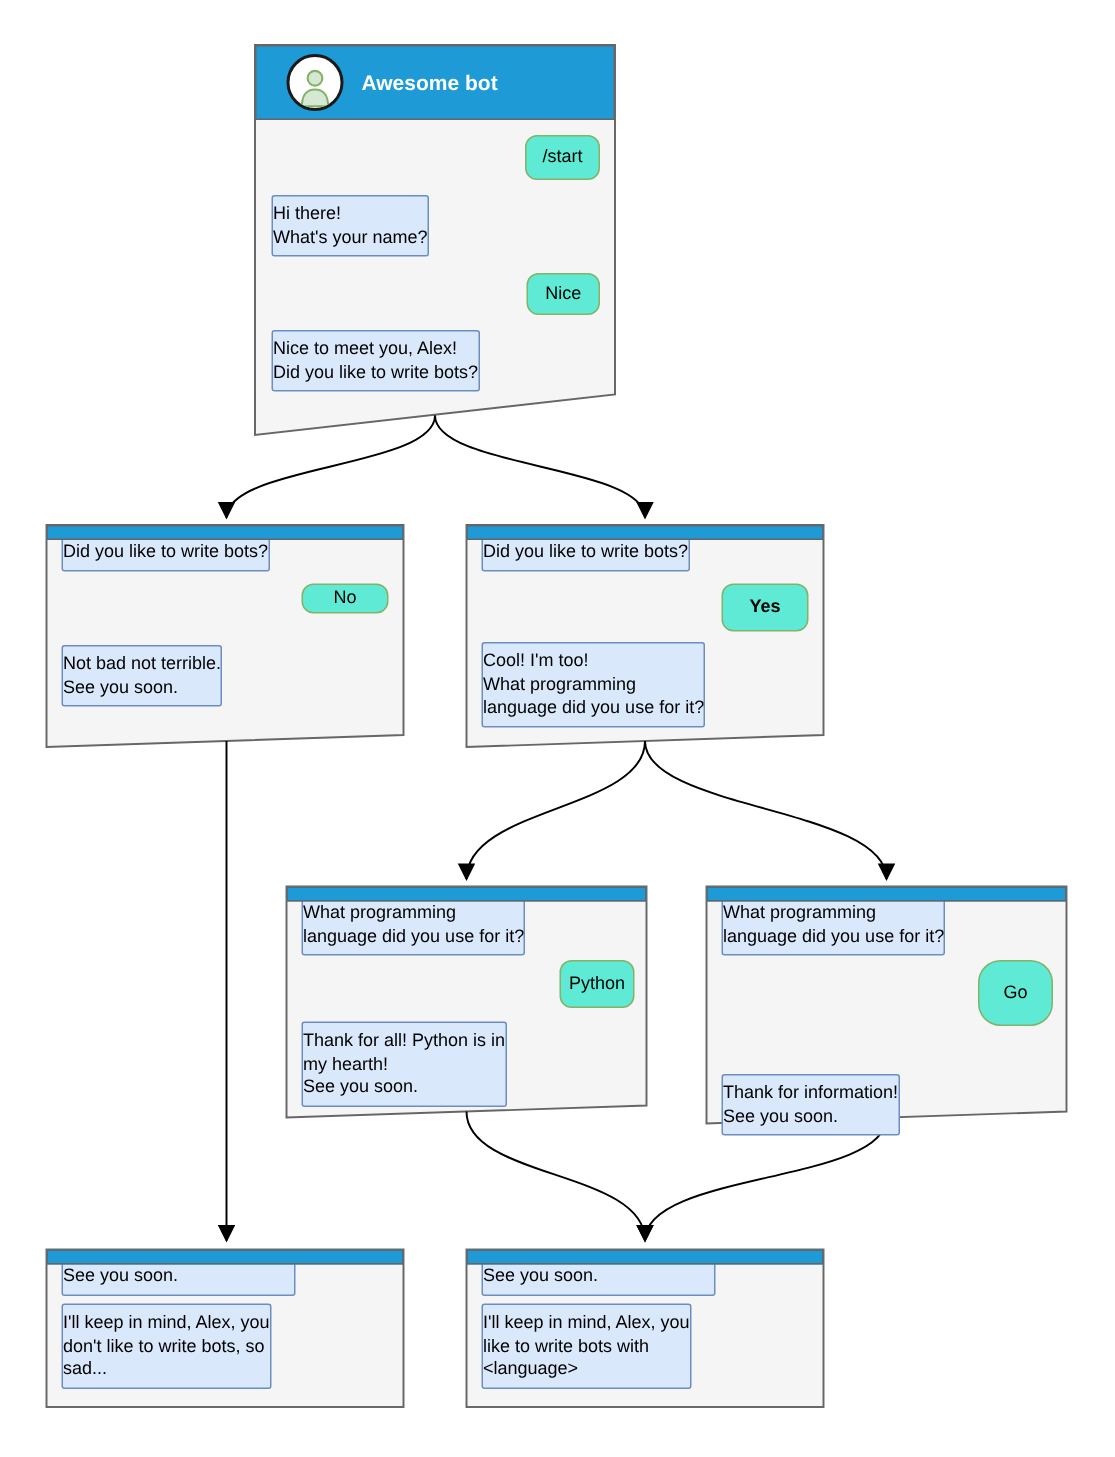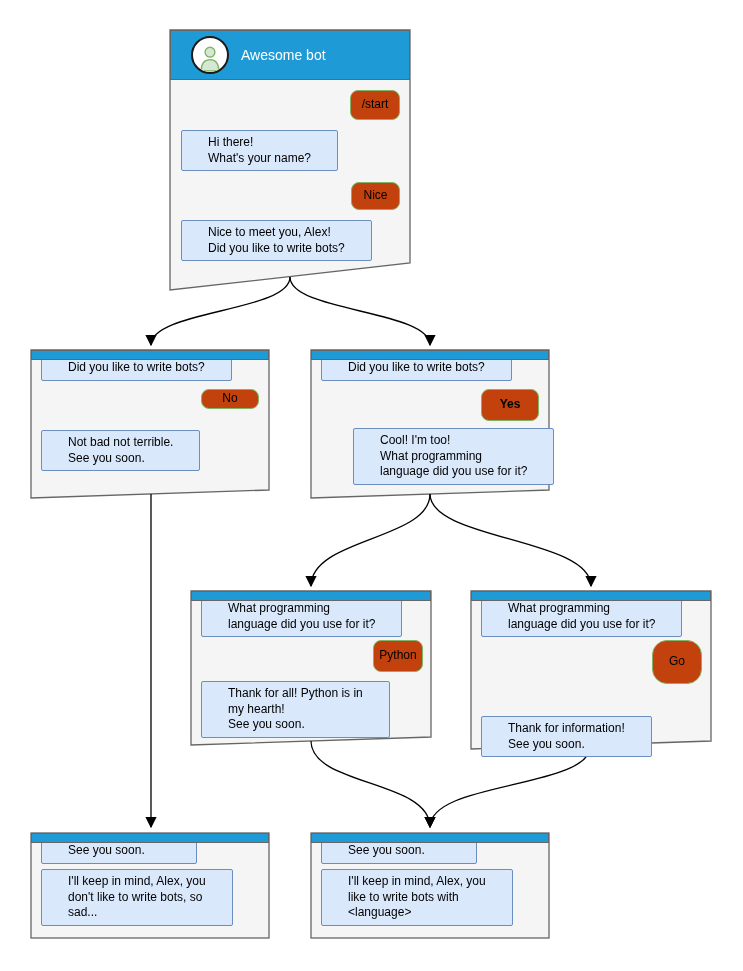--- a/index.html
+++ b/index.html
@@ -1,32 +1,32 @@
 <!DOCTYPE html>
 <html><head>
 <meta charset="utf-8">
 <style>
   html,body{margin:0;padding:0;background:#ffffff;}
   .canvas{position:relative;width:743px;height:971px;background:#ffffff;overflow:hidden;
           font-family:"Liberation Sans",sans-serif;}
   .shapes{position:absolute;left:0;top:0;z-index:1;}
   .bubble{position:absolute;z-index:2;font-size:12px;line-height:1.3;color:#000;
-          white-space:pre;border-radius:2px;box-sizing:border-box;padding:4px 26px;}
+          white-space:pre;border-radius:2px;box-sizing:border-box;padding:4px 0;}
   .bubble.bot{background:#dae8fc;border:1px solid #6c8ebf;}
-  .bubble.user{background:#c2410c;border:1px solid #82b366;display:flex;
+  .bubble.user{background:#5eead4;border:1px solid #82b366;display:flex;
                align-items:center;justify-content:center;padding:0 8px;border-radius:8px;}
   .titlebar{position:absolute;z-index:3;background:#1e9ad6;border:1px solid #666666;
             box-sizing:border-box;height:10px;}
   .header{position:absolute;z-index:3;left:170px;top:30px;width:240px;height:50px;
           background:#1e9ad6;border:1px solid #666666;box-sizing:border-box;
           display:flex;align-items:center;}
   .avatar{width:38px;height:38px;border-radius:50%;background:#ffffff;
           border:2px solid #1a1a1a;margin-left:20px;box-sizing:border-box;
           display:flex;align-items:flex-end;justify-content:center;overflow:hidden;}
-  .header-title{margin-left:12px;color:#ffffff;font-weight:normal;font-size:14px;}
+  .header-title{margin-left:12px;color:#ffffff;font-weight:bold;font-size:14px;}
 </style>
 </head>
 <body>
 
 <div class="canvas">
 
   <svg class="shapes" width="743" height="971" viewBox="0 0 743 971">
     <defs>
       <marker id="arrow" markerWidth="10" markerHeight="10" refX="8" refY="4.5" orient="auto" markerUnits="strokeWidth">
         <path d="M0,0 L9,4.5 L0,9 z" fill="#000"></path>
@@ -69,21 +69,21 @@
 
   <div class="titlebar" style="left:31px;top:350px;width:238px;"></div>
   <div class="bubble bot" style="left:41px;top:355px;">Did you like to write bots?</div>
   <div class="bubble user" style="right:484px;top:389px;width:58px;height:20px;">No</div>
   <div class="bubble bot" style="left:41px;top:430px;">Not bad not terrible.
 See you soon.</div>
 
   <div class="titlebar" style="left:311px;top:350px;width:238px;"></div>
   <div class="bubble bot" style="left:321px;top:355px;">Did you like to write bots?</div>
   <div class="bubble user" style="right:204px;top:389px;width:58px;height:32px;font-weight:bold;">Yes</div>
-  <div class="bubble bot" style="left:321px;top:428px;margin-left:32px;">Cool! I'm too!
+  <div class="bubble bot" style="left:321px;top:428px;">Cool! I'm too!
 What programming
 language did you use for it?</div>
 
   <div class="titlebar" style="left:191px;top:591px;width:240px;"></div>
   <div class="bubble bot" style="left:201px;top:596px;">What programming
 language did you use for it?</div>
   <div class="bubble user" style="right:320px;top:640px;width:50px;height:32px;">Python</div>
   <div class="bubble bot" style="left:201px;top:681px;">Thank for all! Python is in
 my hearth!
 See you soon.</div>

